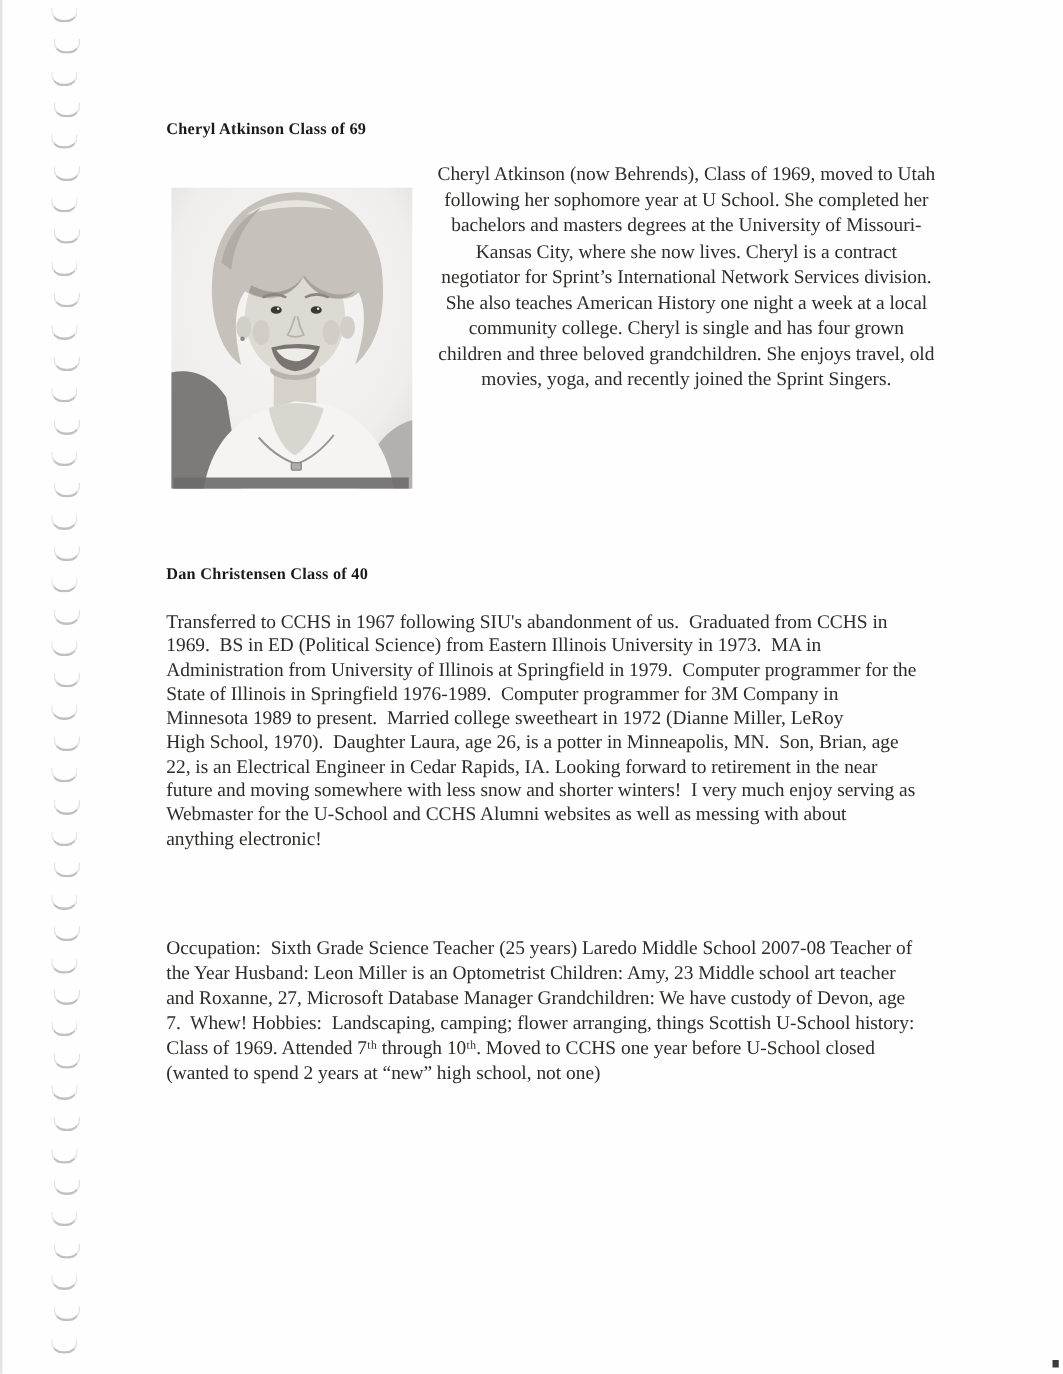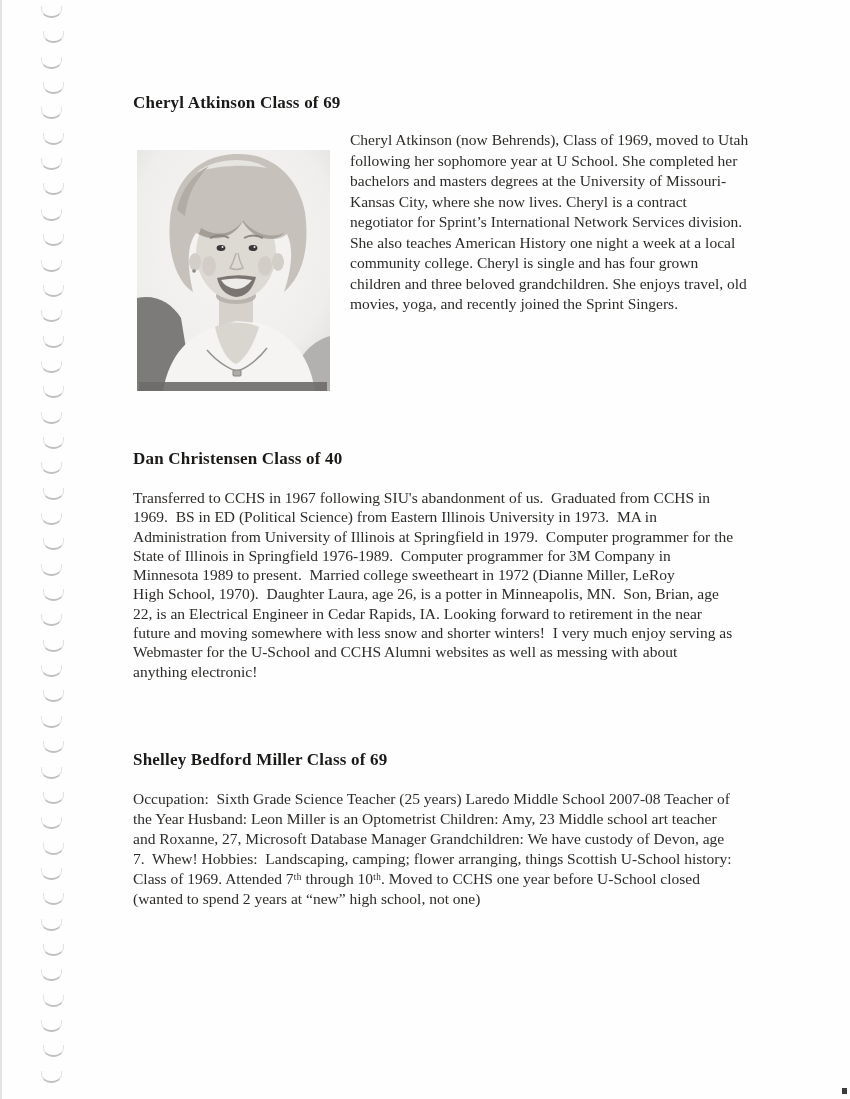--- a/index.html
+++ b/index.html
@@ -26,33 +26,33 @@
     border-bottom: 2px solid #a9a9a9;
     border-left: 1px solid #d8d8d8;
     border-right: 1px solid #d8d8d8;
     border-radius: 0 0 10px 10px / 0 0 9px 9px;
     opacity: .72;
   }
 
   .content { position: absolute; left: 133px; top: 92px; width: 690px; }
 
   .heading {
-    font-size: 17px; line-height: 22px; font-weight: bold;
+    font-size: 13px; line-height: 22px; font-weight: bold;
     color: #1b1a18; margin: 0; letter-spacing: .2px;
   }
 
   .para {
     font-size: 15.5px; line-height: 19.3px;
     color: #2e2c29; white-space: pre; margin: 0;
   }
 
   .row { display: flex; margin-top: 16px; }
   .photo { width: 193px; height: 241px; margin: 20px 0 0 4px; flex: none; }
   .photo svg { display: block; }
-  .para-narrow { margin-left: 20px; line-height: 20.5px; }
+  .para-narrow { margin-left: 20px; line-height: 20.5px; text-align: center; }
 
   .sec-dan { margin-top: 57px; }
   .sec-dan .para { margin-top: 18px; }
   .sec-shelley { margin-top: 68px; }
   .sec-shelley .para { margin-top: 18px; line-height: 20px; }
 
   .speck {
     position: absolute; right: 3px; bottom: 5px;
     width: 5px; height: 6px; background: #3b3b3b;
   }
@@ -186,21 +186,20 @@
 State of Illinois in Springfield 1976-1989.  Computer programmer for 3M Company in
 Minnesota 1989 to present.  Married college sweetheart in 1972 (Dianne Miller, LeRoy
 High School, 1970).  Daughter Laura, age 26, is a potter in Minneapolis, MN.  Son, Brian, age
 22, is an Electrical Engineer in Cedar Rapids, IA. Looking forward to retirement in the near
 future and moving somewhere with less snow and shorter winters!  I very much enjoy serving as
 Webmaster for the U-School and CCHS Alumni websites as well as messing with about
 anything electronic!</div>
     </section>
 
     <section class="sec-shelley">
-      <h2 class="heading">Shelley Bedford Miller Class of 69</h2>
       <div class="para">Occupation:  Sixth Grade Science Teacher (25 years) Laredo Middle School 2007-08 Teacher of
 the Year Husband: Leon Miller is an Optometrist Children: Amy, 23 Middle school art teacher
 and Roxanne, 27, Microsoft Database Manager Grandchildren: We have custody of Devon, age
 7.  Whew! Hobbies:  Landscaping, camping; flower arranging, things Scottish U-School history:
 Class of 1969. Attended 7ᵗʰ through 10ᵗʰ. Moved to CCHS one year before U-School closed
 (wanted to spend 2 years at “new” high school, not one)</div>
     </section>
 
   </main>
 

